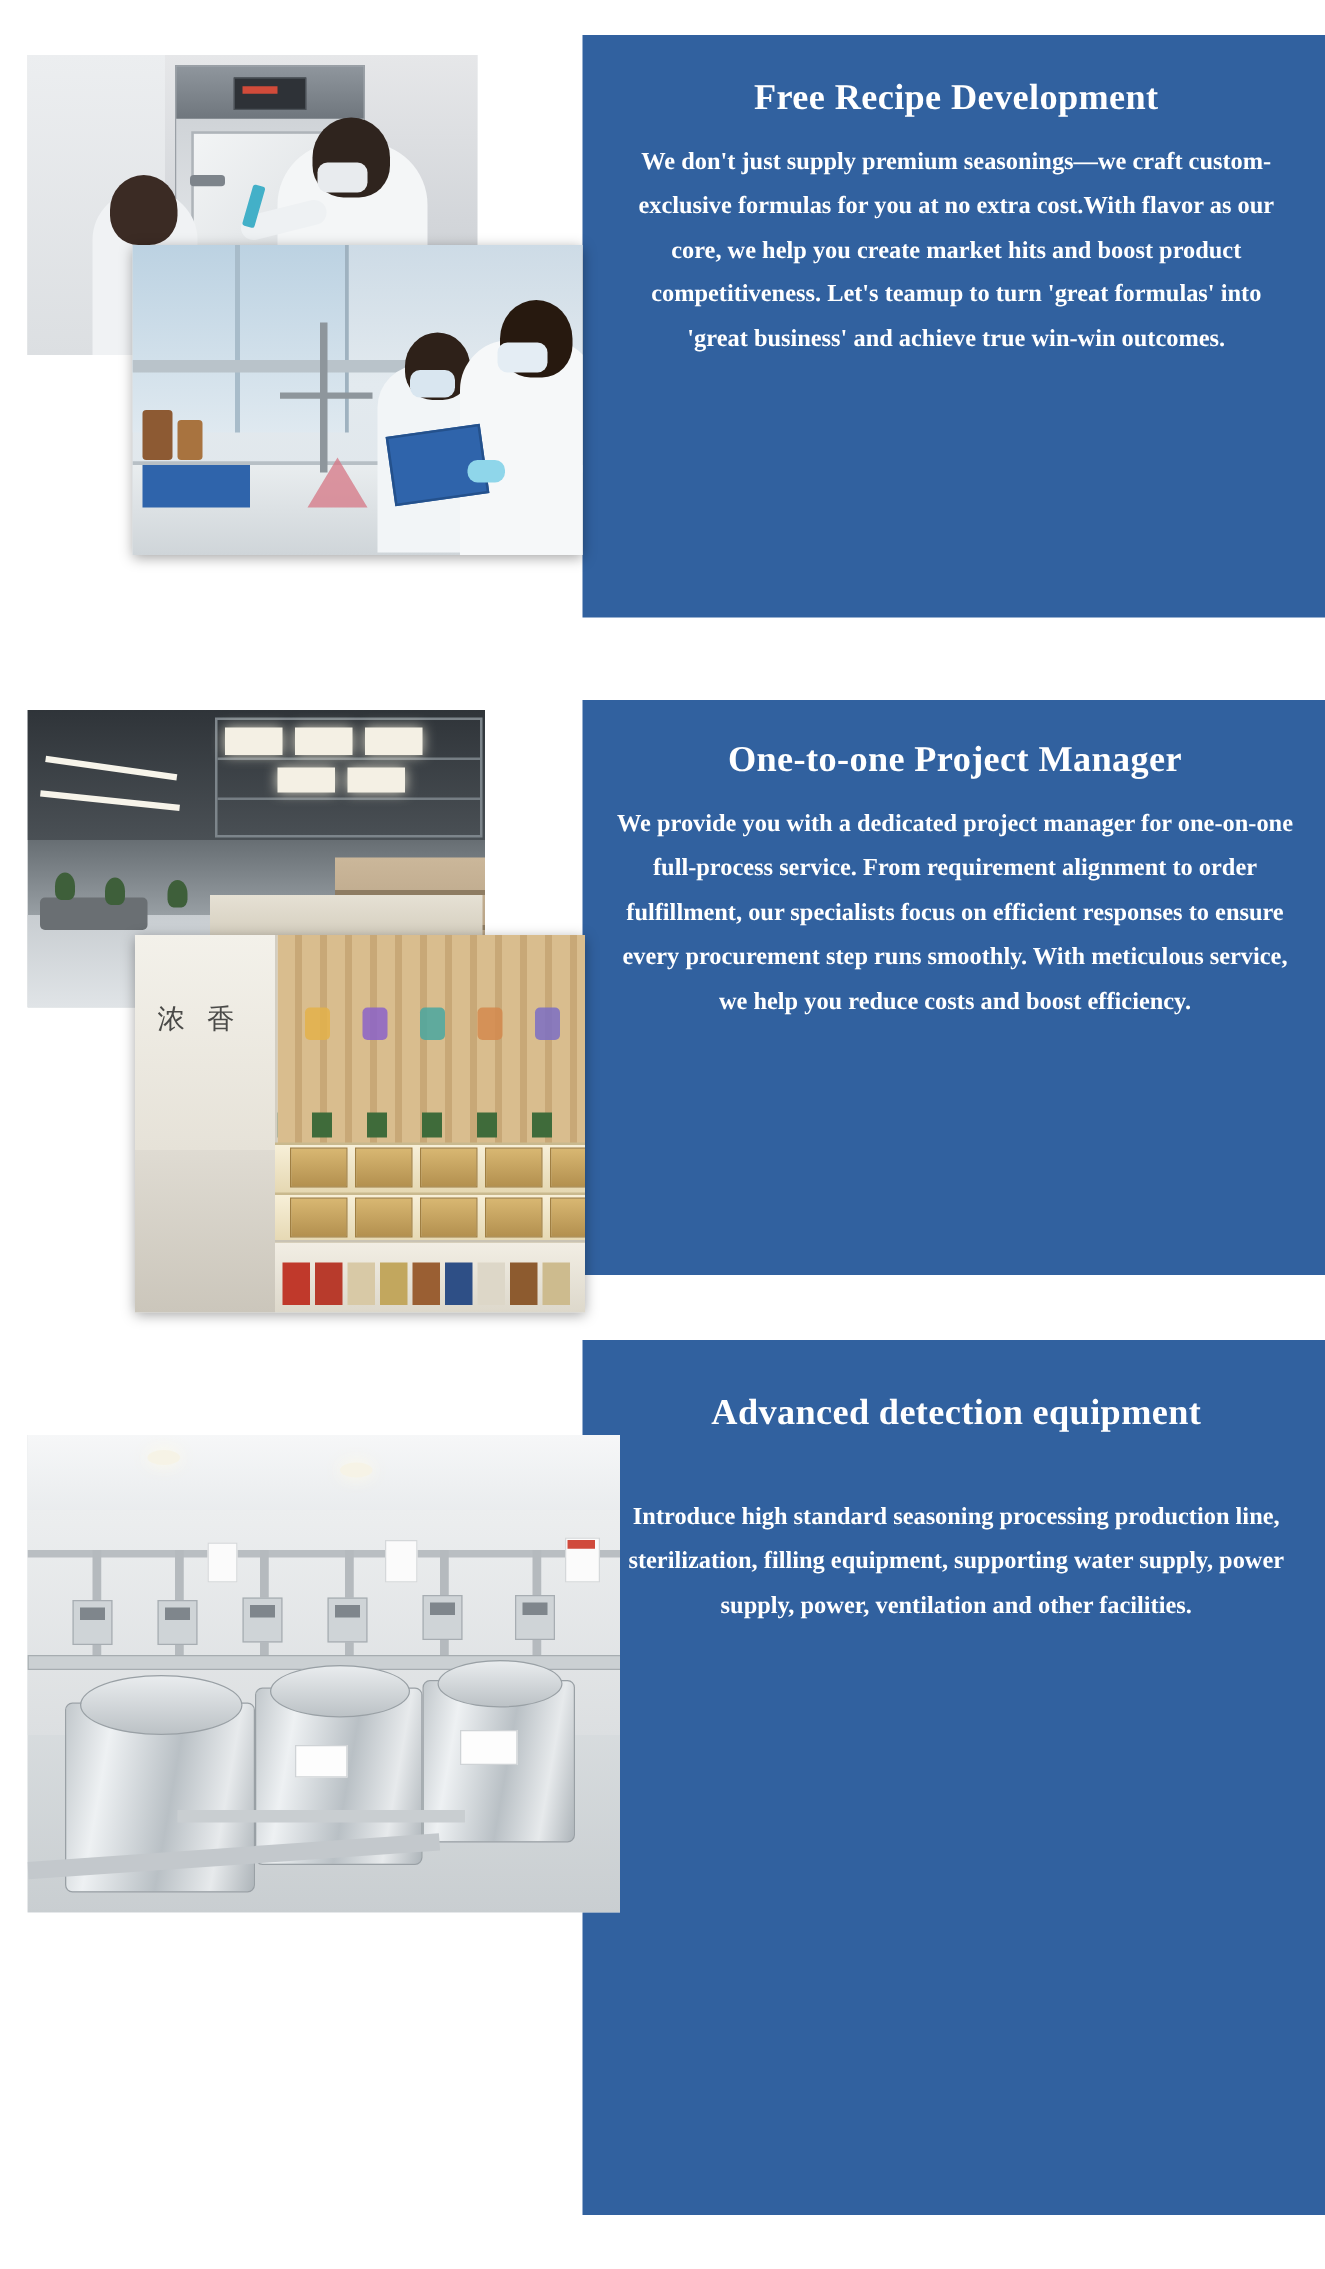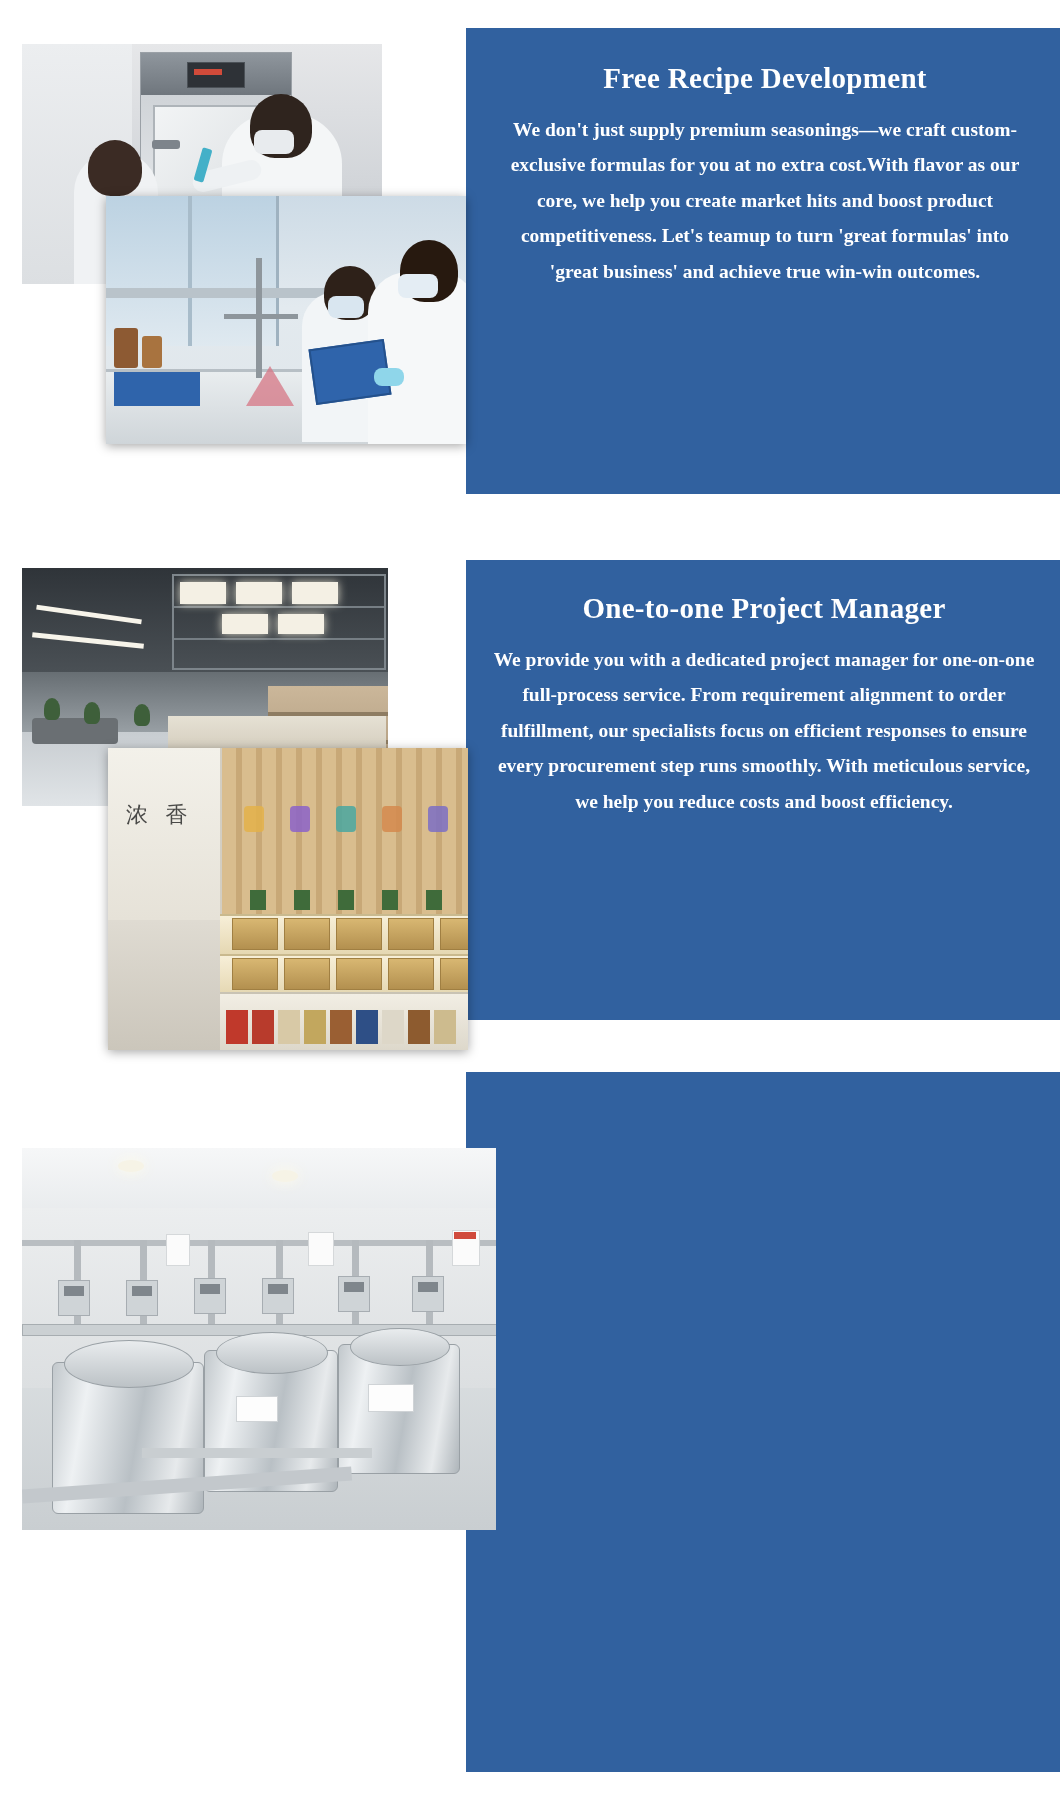--- a/index.html
+++ b/index.html
@@ -510,20 +510,24 @@
       <div class="lw-m2"></div>
       <div class="lw-folder"></div>
       <div class="lw-glove"></div>
     </div>
   </div>
 
   <div class="section" id="sec3">
 
     <div class="blue-panel"></div>
 
+    <div class="panel-inner">
+      <h2 class="panel-title">Advanced detection equipment</h2>
+      <p class="panel-body" style="margin-top:46px;">Introduce high standard seasoning processing production line, sterilization, filling equipment, supporting water supply, power supply, power, ventilation and other facilities.</p>
+    </div>
 
     <div class="photo" id="photo-factory">
       <div class="ft-bg"></div>
       <div class="ft-ceil"></div>
       <div class="ft-wall"></div>
       <div class="ft-lamp" style="left:96px;"></div>
       <div class="ft-lamp" style="left:250px;top:22px;"></div>
       <div class="ft-pipe-h" style="left:0;top:92px;width:474px;"></div>
       <div class="ft-pipe-v" style="left:52px;top:92px;height:84px;"></div>
       <div class="ft-pipe-v" style="left:118px;top:92px;height:90px;"></div>

